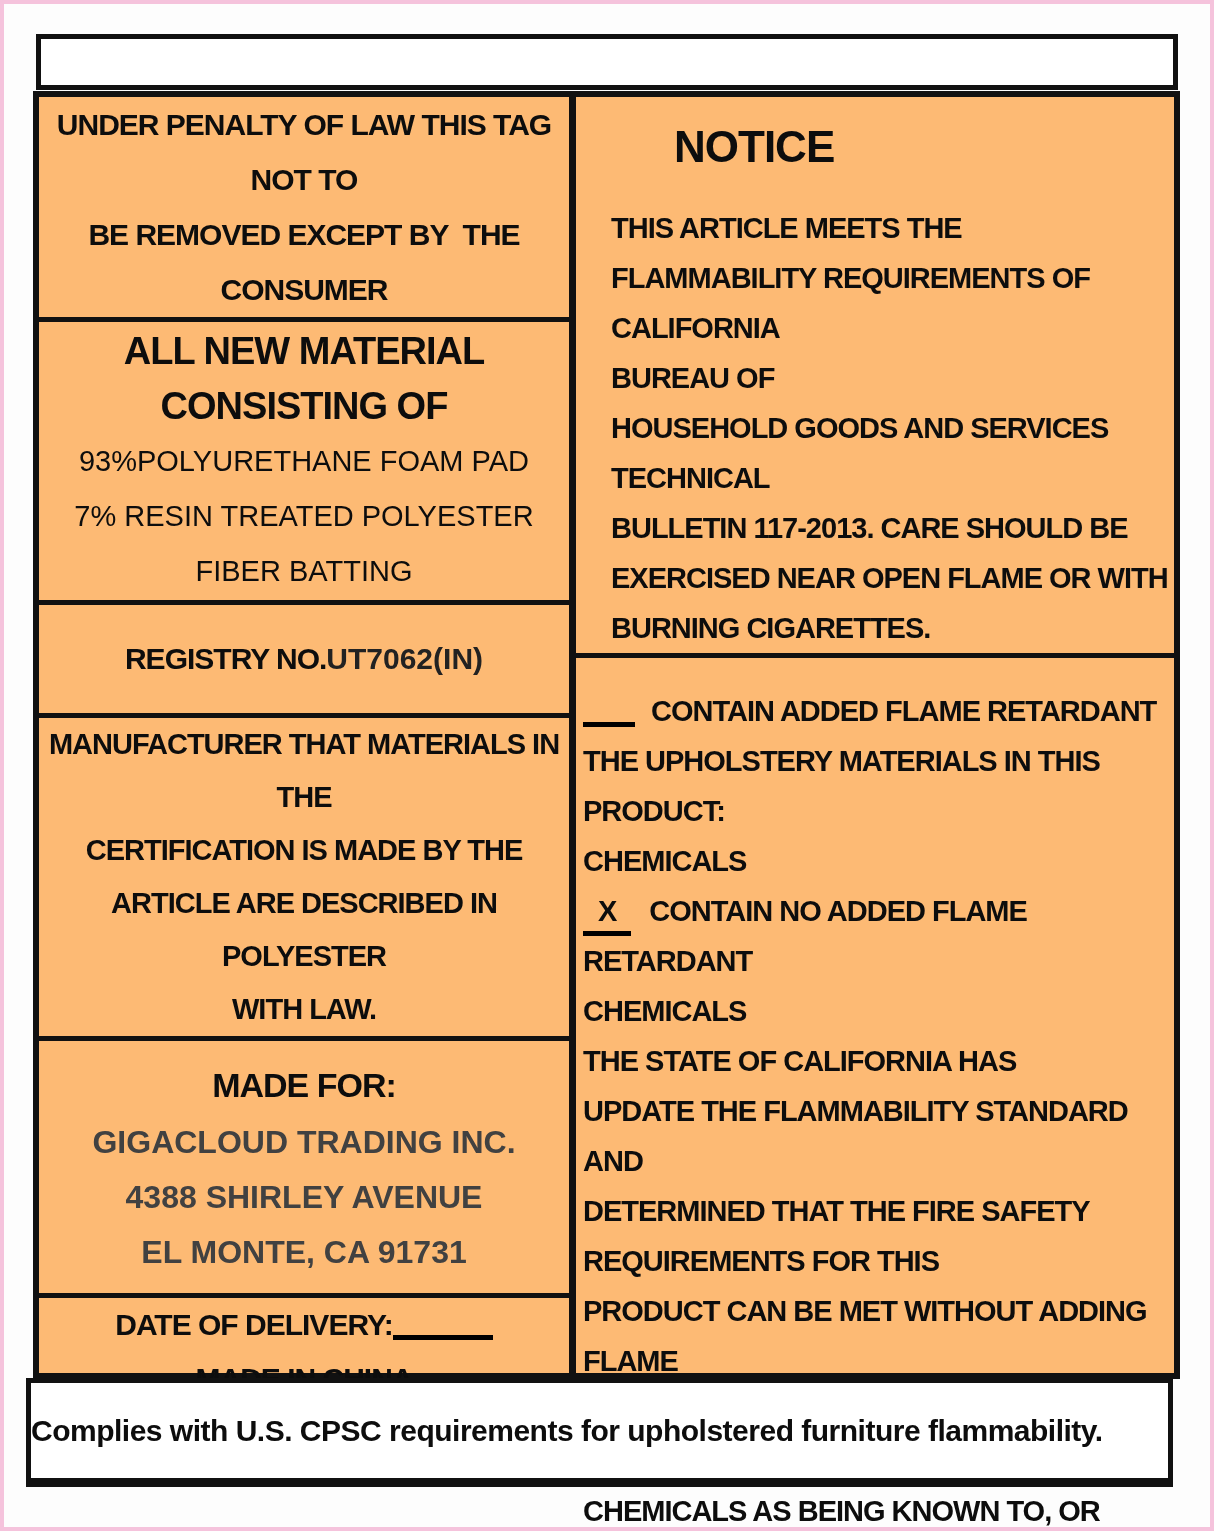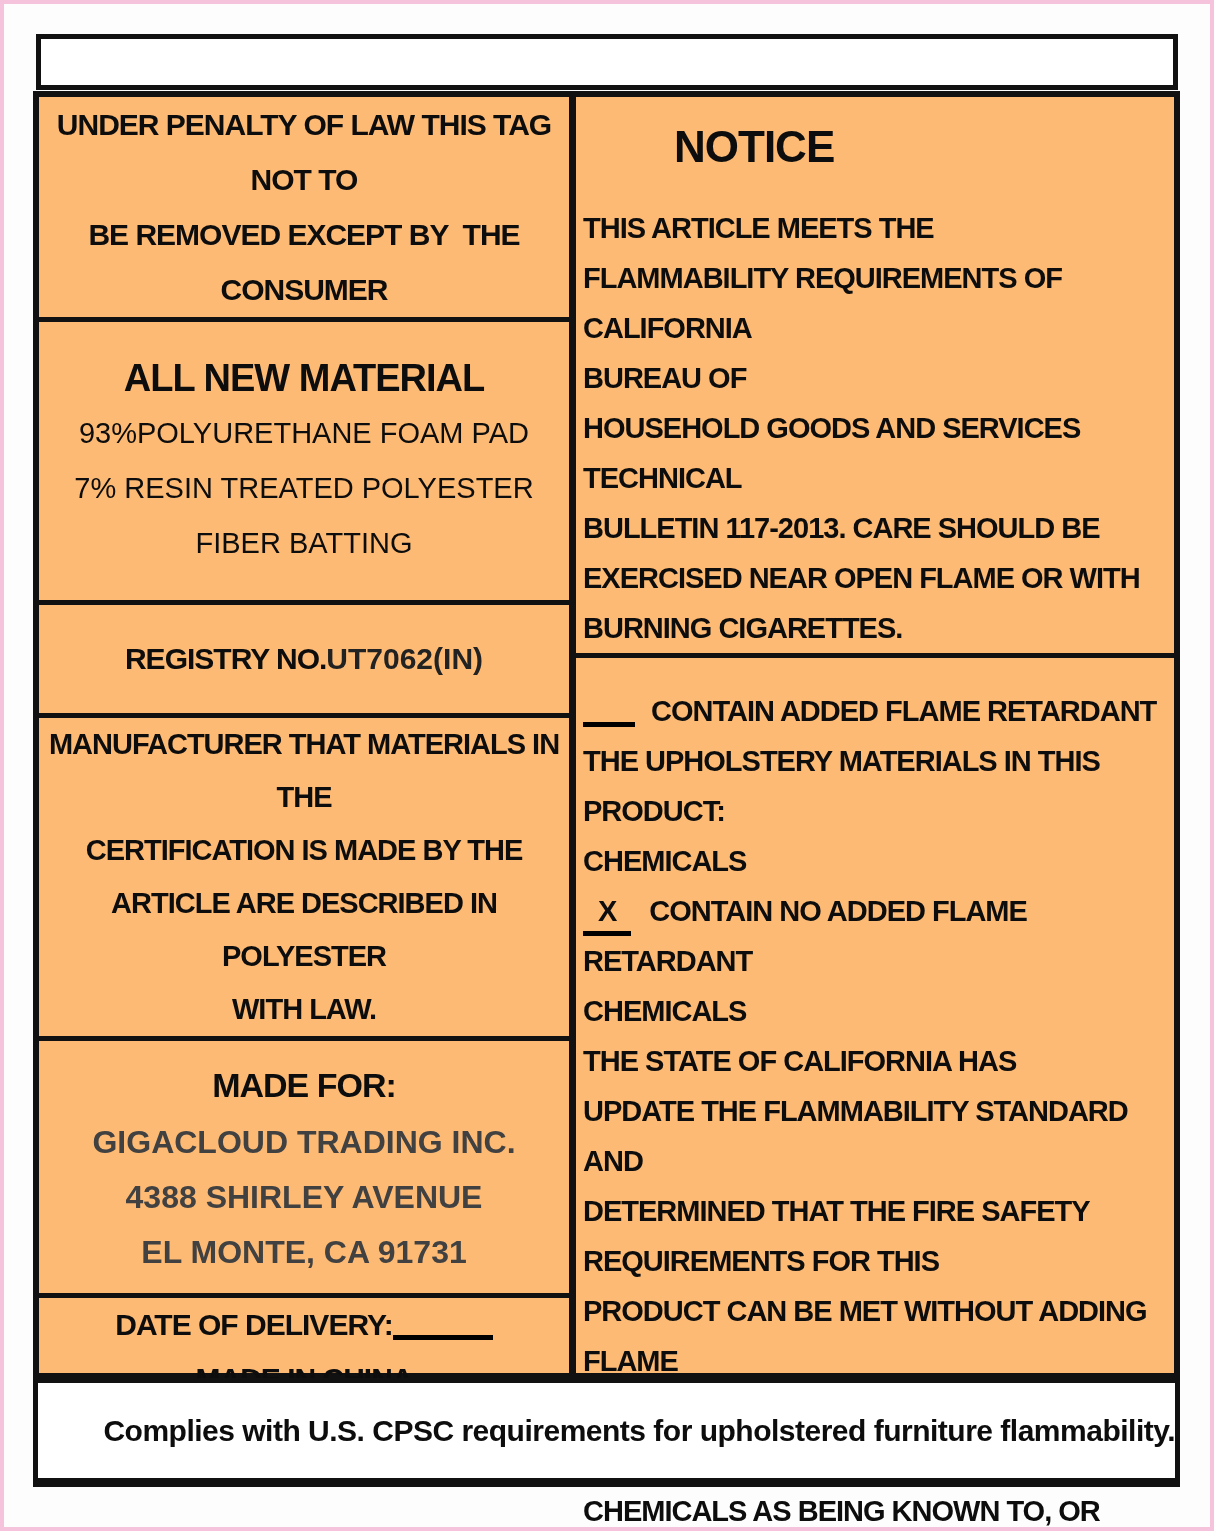--- a/index.html
+++ b/index.html
@@ -26,43 +26,43 @@
     width:530px;flex:0 0 530px;
     border-right:7px solid #111;
     display:flex;flex-direction:column;
   }
   .col-right{
     flex:1;display:flex;flex-direction:column;
   }
   .sect{border-bottom:5px solid #111;display:flex;flex-direction:column;justify-content:center;align-items:center;text-align:center;}
   .sect.last{border-bottom:none;flex:1;}
   .footer-strip{
-    position:absolute;left:29px;top:1374px;width:1137px;height:95px;
+    position:absolute;left:22px;top:1374px;width:1137px;height:95px;
     border:5px solid #111;border-bottom-width:9px;background:#fff;
-    display:flex;align-items:center;justify-content:flex-end;
+    display:flex;align-items:center;justify-content:flex-start;
   }
   
   .cnd{font-weight:700;letter-spacing:-1px;}
   .penalty-line{font-size:30px;line-height:55px;white-space:pre-wrap;}
   .mat-head{font-size:38px;line-height:55px;}
   .mat-item{font-size:29px;line-height:55px;font-weight:400;letter-spacing:0;}
   .registry-line{font-size:30px;}
   .registry-num{font-weight:700;letter-spacing:0;color:#222;margin-top:32px;}
   .cert-line{font-size:29px;line-height:53px;}
   .madefor-head{font-size:34px;line-height:60px;}
   .addr-line{font-size:32px;line-height:55px;font-weight:700;letter-spacing:0;color:#414141;}
   .delivery-line{font-size:30px;line-height:54px;}
   .notice-title{font-size:44px;line-height:52px;margin:24px 0 14px 0;align-self:flex-start;padding-left:98px;}
   .rline{font-size:29px;line-height:50px;text-align:left;width:100%;padding-left:7px;box-sizing:border-box;}
   .footer-text{font-size:30px;font-weight:700;letter-spacing:-0.5px;}
   
   .blank{display:inline-block;width:52px;border-bottom:5px solid #000;transform:translateY(6px);margin-right:16px;}
   .xmark{display:inline-block;border-bottom:5px solid #000;padding:0 15px;margin-right:18px;line-height:40px;}
   .dblank{display:inline-block;width:100px;border-bottom:5px solid #000;transform:translateY(5px);}
-  .notice-body{display:flex;flex-direction:column;align-items:flex-start;width:100%;}
+  .notice-body{display:flex;flex-direction:column;align-items:flex-start;width:100%;padding-left:28px;}
   .uph-body{display:flex;flex-direction:column;align-items:flex-start;width:100%;padding-top:28px;}
   .sect-right{border-bottom:5px solid #111;display:flex;flex-direction:column;align-items:flex-start;}
   .sect-right.last{border-bottom:none;flex:1;}
 </style>
 </head>
 <body>
 
 <div class="page">
 
   <div class="top-strip"></div>
@@ -71,20 +71,21 @@
 
     <div class="col-left">
 
       <div class="sect" style="flex:0 0 172px;">
         <div class="cnd penalty-line">UNDER PENALTY OF LAW THIS TAG NOT TO</div>
         <div class="cnd penalty-line">BE REMOVED EXCEPT BY  THE CONSUMER</div>
       </div>
 
       <div class="sect" style="flex:0 0 278px;">
         <div class="cnd mat-head">ALL NEW MATERIAL</div>
+        <div class="cnd mat-head">CONSISTING OF</div>
         <div class="mat-item">93%POLYURETHANE FOAM PAD</div>
         <div class="mat-item">7% RESIN TREATED POLYESTER</div>
         <div class="mat-item">FIBER BATTING</div>
       </div>
 
       <div class="sect" style="flex:0 0 108px;">
         <div class="cnd registry-line"><span>REGISTRY NO.</span><span class="registry-num">UT7062(IN)</span></div>
       </div>
 
       <div class="sect" style="flex:0 0 252px;">

